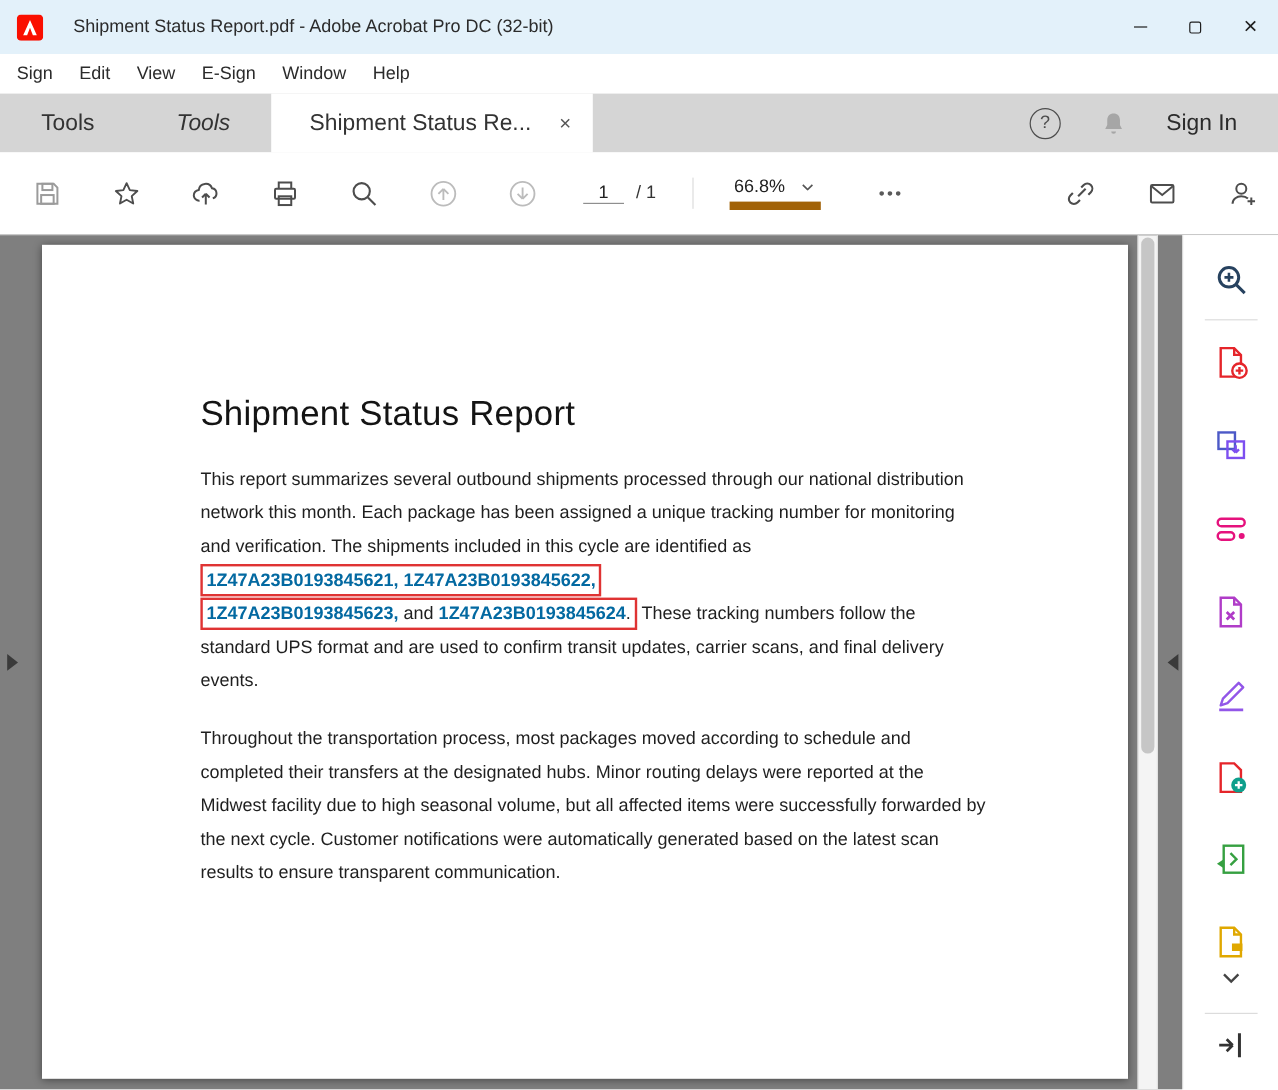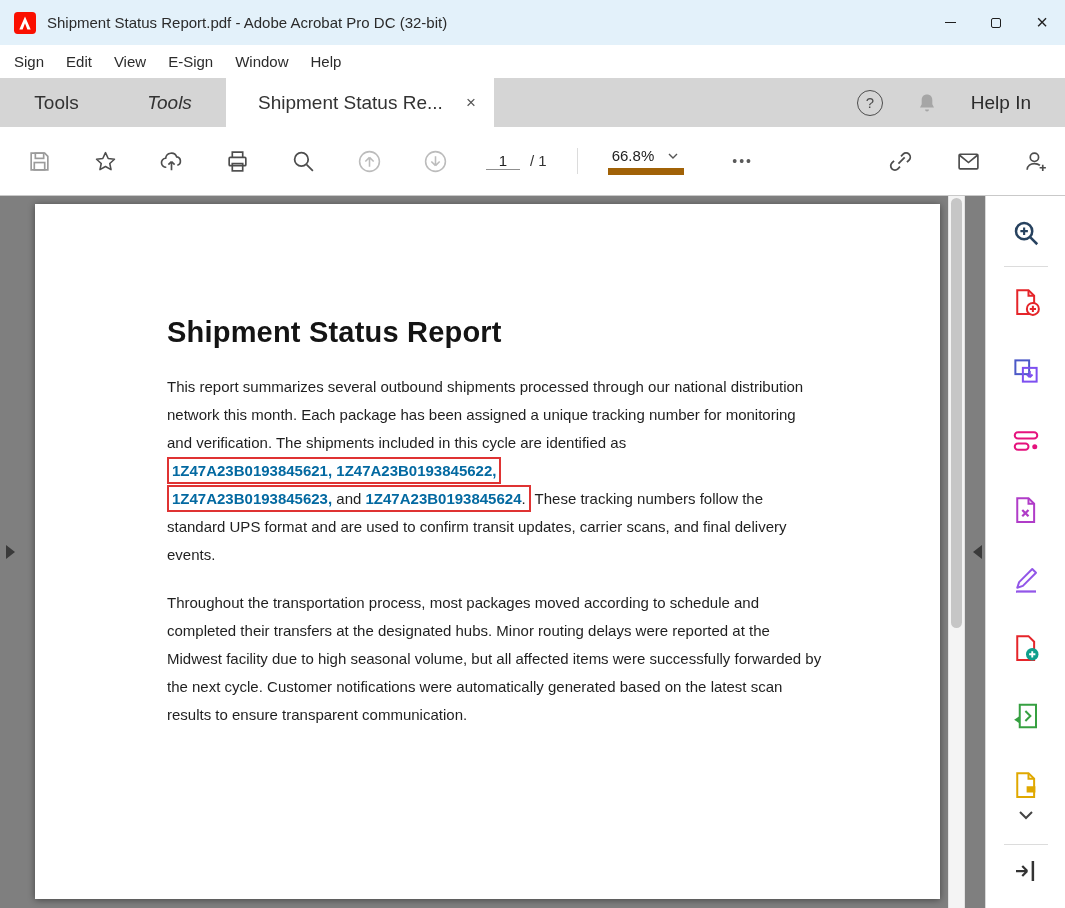--- a/index.html
+++ b/index.html
@@ -3,21 +3,21 @@
 <meta charset="utf-8">
 <style>
   * { box-sizing: border-box; margin: 0; padding: 0; }
   html,body { width:1065px; height:908px; overflow:hidden; }
   body { font-family:"Liberation Sans", sans-serif; position:relative; background:#fff; cursor:default; }
   button { font-family:inherit; cursor:pointer; }
 
   
   .titlebar { position:absolute; top:0; left:0; right:0; height:45px; background:#e3f1fa; display:flex; align-items:center; }
   .acro-logo { margin-left:14px; width:22px; height:22px; display:block; }
-  .win-title { margin-left:11px; font-size:15px; color:#2b2b2b; }
+  .win-title { margin-left:25px; font-size:15px; color:#2b2b2b; }
   .win-controls { margin-left:auto; display:flex; height:100%; }
   .win-btn { width:46px; height:100%; display:flex; align-items:center; justify-content:center; background:transparent; border:none; font-size:20px; color:#1f1f1f; }
   .min-glyph { width:11px; height:1.5px; background:#1f1f1f; display:block; }
   .max-glyph { width:10px; height:10px; border:1.3px solid #1f1f1f; border-radius:2px; display:block; }
 
   
   .menubar { position:absolute; top:45px; left:0; right:0; height:33px; background:#fff; display:flex; align-items:center; padding-left:3px; }
   .menu-item { padding:0 11px; font-size:15px; color:#2b2b2b; cursor:pointer; }
 
   
@@ -42,21 +42,21 @@
   .tool-sep { width:1px; height:26px; background:#dcdcdc; margin-right:30px; flex:none; }
   .zoom-select { display:flex; align-items:center; gap:14px; border-bottom:7px solid #a16207; padding:0 6px 4px 4px; font-size:15px; color:#222; flex:none; margin-right:48px; cursor:pointer; }
   .overflow { font-size:14px; letter-spacing:2px; color:#5a5a5a; border:none; background:none; flex:none; }
   .toolbar-right { margin-left:auto; display:flex; align-items:center; gap:38px; padding-right:14px; }
   .toolbar-right .tbtn { margin-right:0; }
 
   
   .main { position:absolute; top:196px; bottom:0; left:0; right:0; display:flex; }
   .doc-area { flex:1; position:relative; background:#7f7f7f; overflow:hidden; }
   .page { position:absolute; left:35px; top:8px; width:905px; height:695px; background:#fff; box-shadow:0 1px 7px rgba(0,0,0,.45); padding:108px 116px 0 132px; }
-  .doc-title { font-size:29px; font-weight:700; color:#141414; margin:4px 0 24px; letter-spacing:.2px; }
+  .doc-title { font-size:29px; font-weight:400; color:#141414; margin:17px 0 24px; letter-spacing:.2px; }
   .para { font-size:15px; line-height:28px; color:#1f1f1f; margin:0 0 20px; }
   .para b { font-weight:700; color:#0369a1; }
   .redbox { display:inline-block; border:2px solid #df3333; padding:0 3px; line-height:23px; }
 
   .left-expand { position:absolute; left:6px; top:349px; width:0; height:0; border-top:7px solid transparent; border-bottom:7px solid transparent; border-left:9px solid #3a3a3a; cursor:pointer; }
   .right-collapse { position:absolute; right:3px; top:349px; width:0; height:0; border-top:7px solid transparent; border-bottom:7px solid transparent; border-right:9px solid #3a3a3a; cursor:pointer; }
 
   .vscrollbar { position:absolute; top:0; bottom:0; right:20px; width:17px; background:#f4f4f4; border-left:1px solid #e2e2e2; border-right:1px solid #e2e2e2; }
   .vthumb { position:absolute; top:2px; left:2px; right:2px; height:430px; background:#c6c6c6; border-radius:8px; }
 
@@ -102,21 +102,21 @@
   <div class="tab tab-doc">
     <span>Shipment Status Re...</span>
     <span class="tab-close">×</span>
   </div>
   <div class="tab-right">
     <span class="help-circle">?</span>
     <svg class="bell" viewBox="0 0 24 24">
       <path d="M12 3.5c-3.2 0-5.3 2.2-5.3 5.5v4.2L5 16.5h14l-1.7-3.3V9c0-3.3-2.1-5.5-5.3-5.5z" fill="#a6a6a6"></path>
       <path d="M10 18.5a2 2 0 004 0z" fill="#a6a6a6"></path>
     </svg>
-    <span class="signin">Help In</span>
+    <span class="signin">Sign In</span>
   </div>
 </div>
 
 <div class="toolbar">
   <button class="tbtn">
     <svg viewBox="0 0 24 24">
         <path d="M4 4h13l3 3v13H4z" fill="none" stroke="#9b9b9b" stroke-width="1.6"></path>
         <rect x="8" y="4" width="8" height="5" fill="none" stroke="#9b9b9b" stroke-width="1.6"></rect>
         <rect x="7" y="13" width="10" height="7" fill="none" stroke="#9b9b9b" stroke-width="1.6"></rect>
       </svg>

